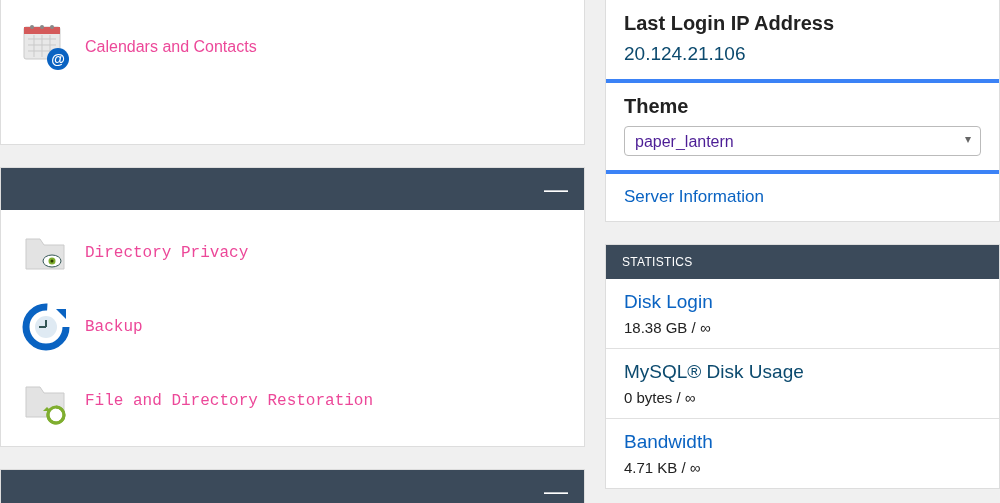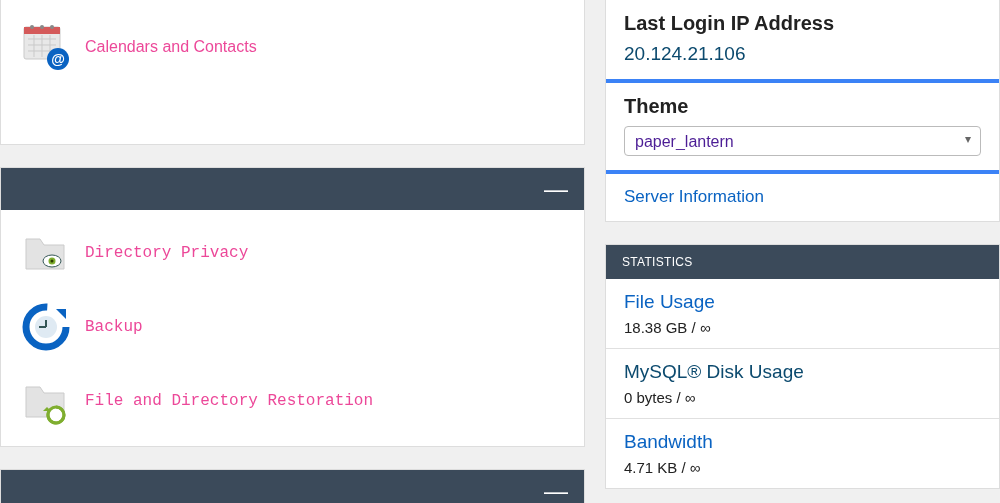--- a/index.html
+++ b/index.html
@@ -233,21 +233,21 @@
         </div>
       </div>
       <div class="info-section">
         <span class="link">Server Information</span>
       </div>
     </div>
 
     <div class="stats-box">
       <div class="stats-header">STATISTICS</div>
       <div class="stat-row">
-        <div class="stat-label stat-link">File Usage</div>
+        <div class="stat-label stat-link">Disk Login</div>
         <div class="stat-val">18.38 GB / ∞</div>
       </div>
       <div class="stat-row">
         <div class="stat-label stat-plain">MySQL® Disk Usage</div>
         <div class="stat-val">0 bytes / ∞</div>
       </div>
       <div class="stat-row">
         <div class="stat-label stat-link">Bandwidth</div>
         <div class="stat-val">4.71 KB / ∞</div>
       </div>

